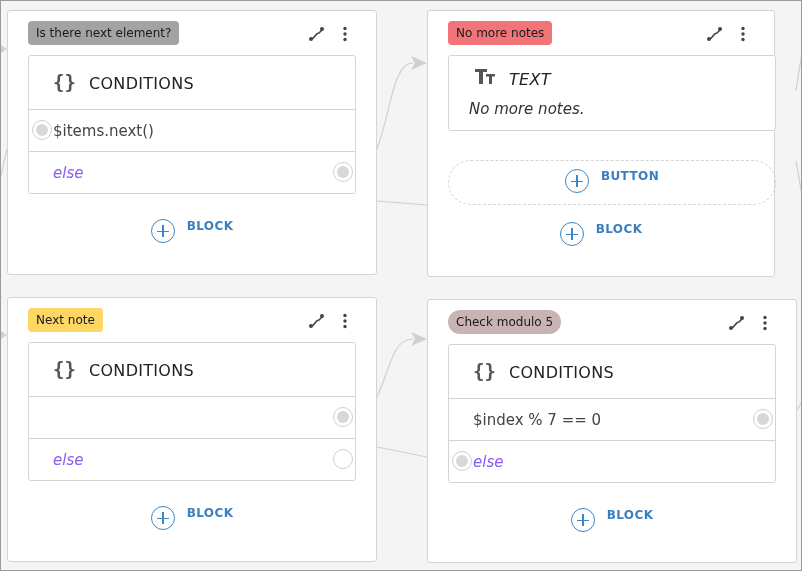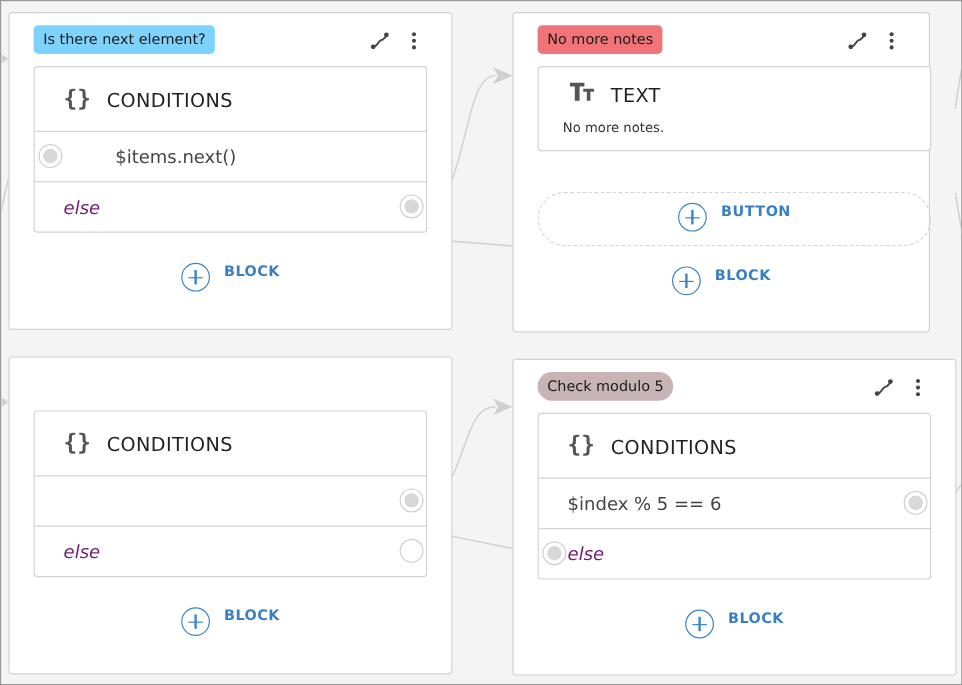--- a/index.html
+++ b/index.html
@@ -55,34 +55,34 @@
       font-size: 16px; letter-spacing: 0.3px; color: #222;
     }
     .row {
       height: 42px; border-top: 1px solid #d4d4d4; position: relative;
     }
     .row-text {
       position: absolute; left: 24px; top: 12px;
       font-size: 15px; color: #444;
       white-space: nowrap;
     }
-    .row-text.else { font-style: italic; color: #701a75; }
+    .row-text.else { font-style: italic; color: #8b5cf6; }
     .port {
       position: absolute; width: 20px; height: 20px; border-radius: 50%;
       border: 1px solid #cfcfcf; background: #fff;
       cursor: pointer;
     }
     .port.filled::after {
       content: ""; position: absolute; left: 3px; top: 3px;
       width: 12px; height: 12px; border-radius: 50%; background: #d8d8d8;
     }
     .port.right { right: 2px; top: 10px; }
     .port.left { left: 3px; top: 10px; }
     .text-body {
-      padding: 0 20px 12px 20px; font-size: 11px; color: #333;
+      padding: 0 20px 12px 20px; font-size: 15px; color: #333;
     }
     .add-btn {
       position: absolute; left: 0; right: 0;
       height: 28px; display: flex; justify-content: center;
       cursor: pointer;
     }
     .add-btn .plus {
       width: 24px; height: 24px; border-radius: 50%;
       border: 1.5px solid #3b86c6; position: relative; margin-right: 12px;
     }
@@ -116,40 +116,40 @@
   <g fill="#d0d0d0">
     <polygon points="410,55 426,62 410,69 414,62"></polygon>
     <polygon points="410,331 426,338 410,345 414,338"></polygon>
     <polygon points="0,44 6,48 0,52"></polygon>
     <polygon points="0,330 6,334 0,338"></polygon>
   </g>
 </svg>
 
 <div class="node" style="left:6px; top:9px;">
   <div class="node-header">
-    <span class="node-title" style="background:#7dd3fc;">Is there next element?</span>
+    <span class="node-title" style="background:#a3a3a3;">Is there next element?</span>
     <svg class="hdr-icon connect" viewBox="0 0 18 18">
       <path d="M3 14 C 7 14, 7 8, 11 8 L 14 5" fill="none" stroke="#444" stroke-width="1.6"></path>
       <circle cx="3" cy="14" r="2" fill="#444"></circle>
         <circle cx="14" cy="4" r="2" fill="#444"></circle>
     </svg>
     <svg class="hdr-icon menu" viewBox="0 0 18 18">
       <circle cx="9" cy="3.5" r="1.7" fill="#444"></circle>
         <circle cx="9" cy="9" r="1.7" fill="#444"></circle>
         <circle cx="9" cy="14.5" r="1.7" fill="#444"></circle>
     </svg>
   </div>
   <div class="block" style="top:44px;">
     <div class="block-head">
       <span class="block-icon">{}</span>
       <span class="block-label">CONDITIONS</span>
     </div>
     <div class="row">
       <span class="port left filled"></span>
-      <span class="row-text" style="left:24px;margin-left:43px;">$items.next()</span>
+      <span class="row-text" style="left:24px;">$items.next()</span>
     </div>
     <div class="row">
       <span class="row-text else">else</span>
       <span class="port right filled"></span>
     </div>
   </div>
   <div class="add-btn" style="top:208px;">
     <span class="plus"></span>
     <span class="lbl">BLOCK</span>
   </div>
@@ -162,21 +162,21 @@
       <path d="M3 14 C 7 14, 7 8, 11 8 L 14 5" fill="none" stroke="#444" stroke-width="1.6"></path>
       <circle cx="3" cy="14" r="2" fill="#444"></circle>
         <circle cx="14" cy="4" r="2" fill="#444"></circle>
     </svg>
     <svg class="hdr-icon menu" viewBox="0 0 18 18">
       <circle cx="9" cy="3.5" r="1.7" fill="#444"></circle>
         <circle cx="9" cy="9" r="1.7" fill="#444"></circle>
         <circle cx="9" cy="14.5" r="1.7" fill="#444"></circle>
     </svg>
   </div>
-  <div class="block" style="top:44px;">
+  <div class="block" style="top:44px;font-style:italic;">
     <div class="block-head" style="height:44px;">
       <span class="block-icon" style="top:10px; font-family:'DejaVu Sans', sans-serif;">
         <svg width="24" height="20" viewBox="0 0 24 20">
             <path d="M2 3 H14 V6 H10 V18 H6 V6 H2 Z" fill="#555"></path>
             <path d="M13 8 H22 V10.5 H19 V18 H16 V10.5 H13 Z" fill="#555"></path>
           </svg>
       </span>
       <span class="block-label" style="top:14px; left:60px;">TEXT</span>
     </div>
     <div class="text-body">No more notes.</div>
@@ -187,20 +187,33 @@
       <span class="lbl">BUTTON</span>
     </div>
   </div>
   <div class="add-btn" style="top:211px;">
     <span class="plus"></span>
     <span class="lbl">BLOCK</span>
   </div>
 </div>
 
 <div class="node" style="left:6px; top:296px;">
+  <div class="node-header">
+    <span class="node-title" style="background:#fdd663;">Next note</span>
+    <svg class="hdr-icon connect" viewBox="0 0 18 18">
+      <path d="M3 14 C 7 14, 7 8, 11 8 L 14 5" fill="none" stroke="#444" stroke-width="1.6"></path>
+      <circle cx="3" cy="14" r="2" fill="#444"></circle>
+        <circle cx="14" cy="4" r="2" fill="#444"></circle>
+    </svg>
+    <svg class="hdr-icon menu" viewBox="0 0 18 18">
+      <circle cx="9" cy="3.5" r="1.7" fill="#444"></circle>
+        <circle cx="9" cy="9" r="1.7" fill="#444"></circle>
+        <circle cx="9" cy="14.5" r="1.7" fill="#444"></circle>
+    </svg>
+  </div>
   <div class="block" style="top:44px;">
     <div class="block-head">
       <span class="block-icon">{}</span>
       <span class="block-label">CONDITIONS</span>
     </div>
     <div class="row">
       <span class="port right filled"></span>
     </div>
     <div class="row">
       <span class="row-text else">else</span>
@@ -226,21 +239,21 @@
         <circle cx="9" cy="9" r="1.7" fill="#444"></circle>
         <circle cx="9" cy="14.5" r="1.7" fill="#444"></circle>
     </svg>
   </div>
   <div class="block" style="top:44px;">
     <div class="block-head">
       <span class="block-icon">{}</span>
       <span class="block-label">CONDITIONS</span>
     </div>
     <div class="row">
-      <span class="row-text">$index % 5 == 6</span>
+      <span class="row-text">$index % 7 == 0</span>
       <span class="port right filled"></span>
     </div>
     <div class="row">
       <span class="port left filled"></span>
       <span class="row-text else">else</span>
     </div>
   </div>
   <div class="add-btn" style="top:208px;">
     <span class="plus"></span>
     <span class="lbl">BLOCK</span>

